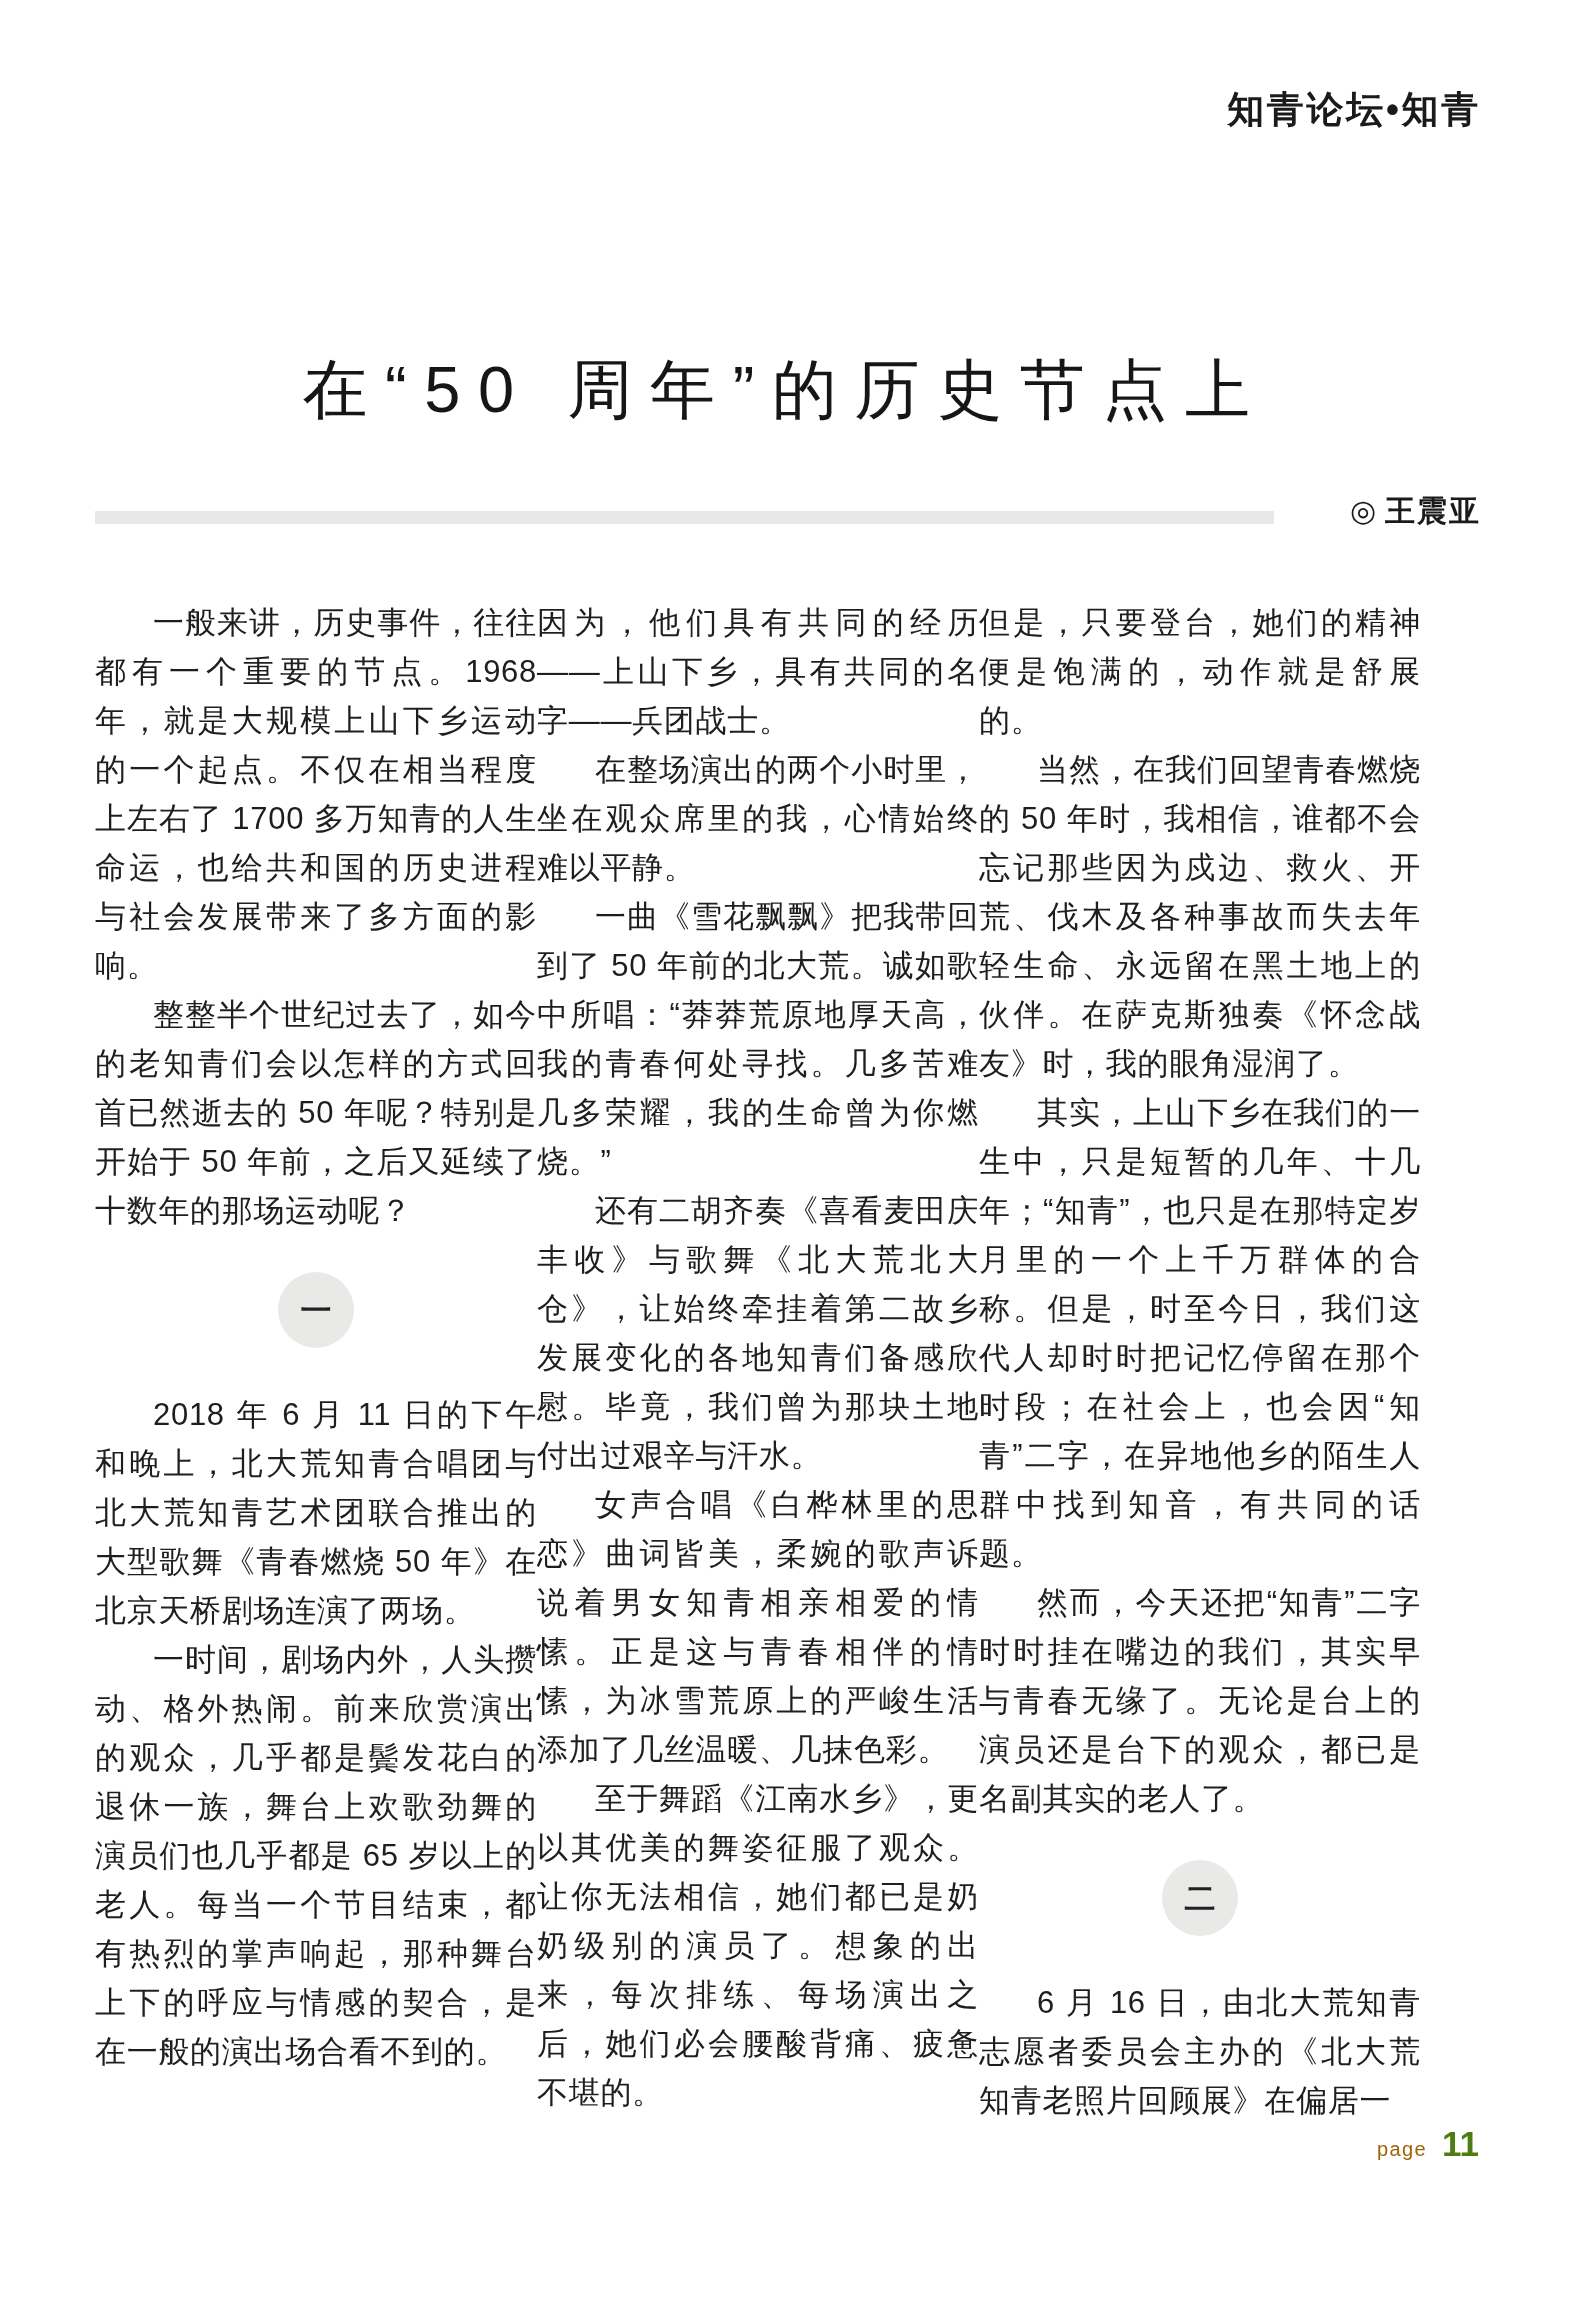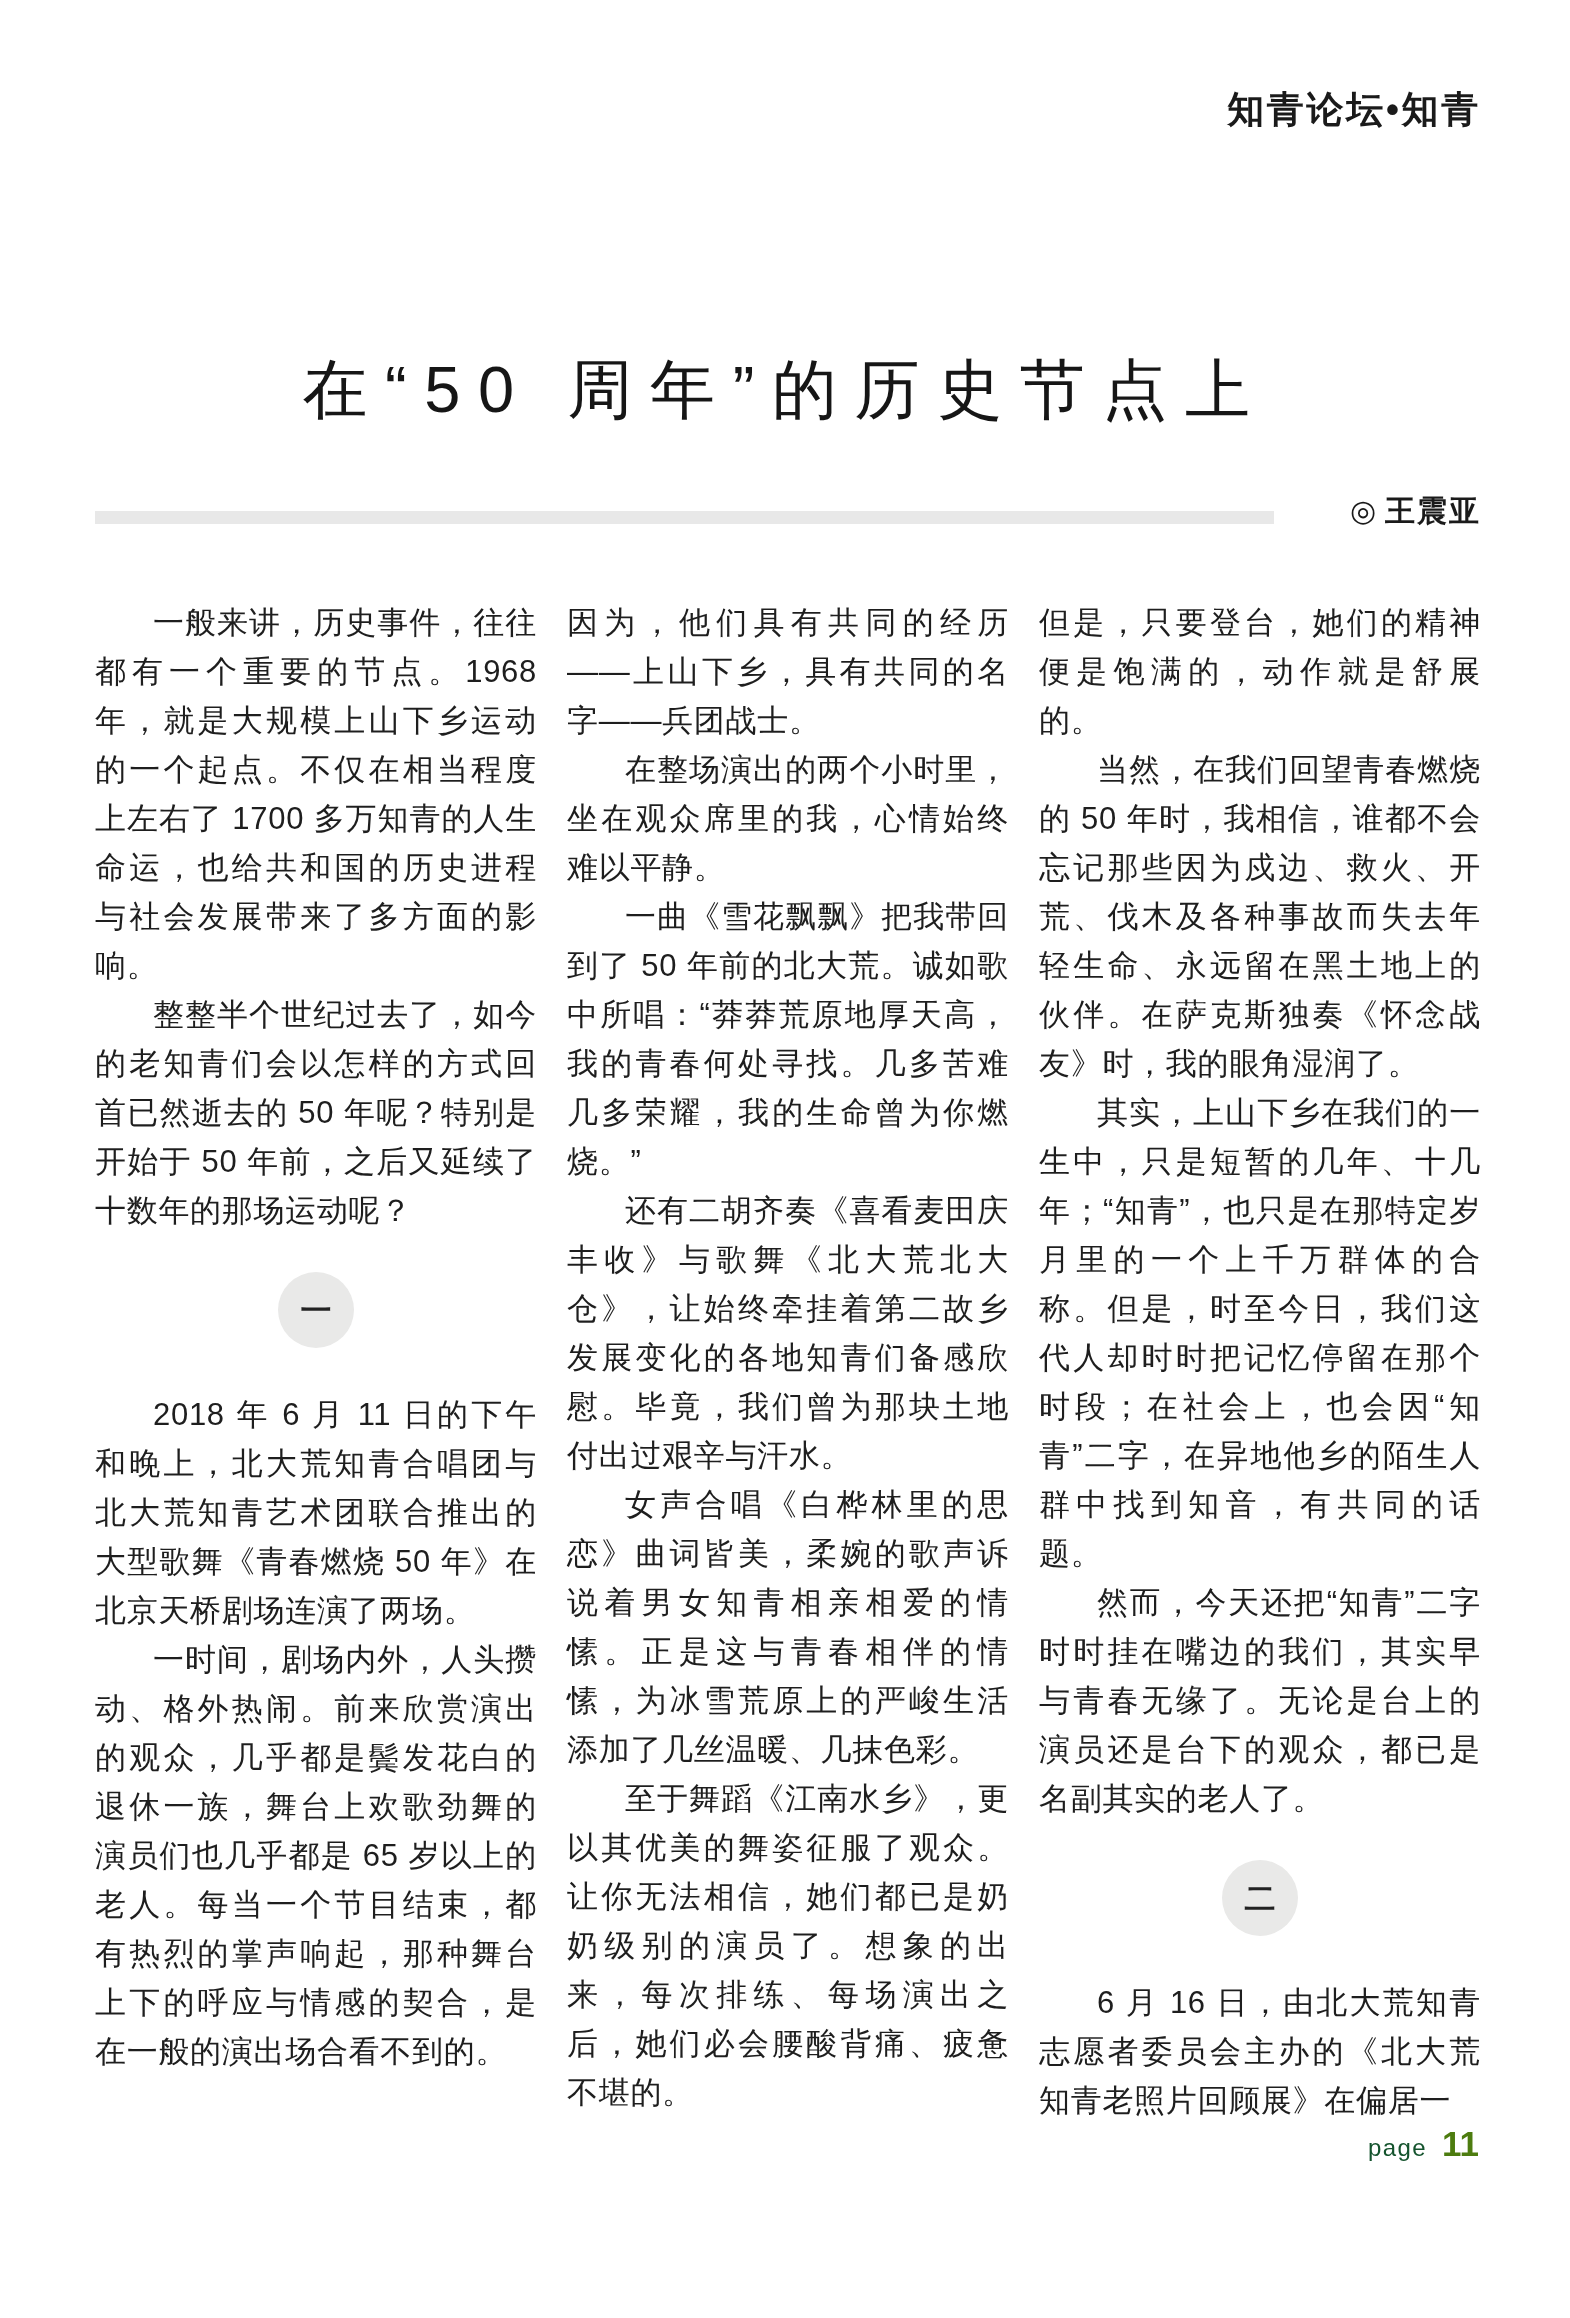--- a/index.html
+++ b/index.html
@@ -60,21 +60,20 @@
   }
   .author .author-mark { font-weight: 400; margin-right: 6.8px; }
 
   
   .columns {
     position: absolute;
     left: 95px;
     top: 598px;
     width: 1387px;
     display: flex;
-    gap: 30px;
   }
   .col { width: 442px; }
   .col p {
     margin: 0;
     font-size: 31px;
     line-height: 49px;
     text-align: justify;
     text-justify: inter-ideograph;
     letter-spacing: 0.7px;
     color: #1e1e1e;
@@ -103,22 +102,22 @@
   
   .page-footer {
     position: absolute;
     right: 91px;
     top: 2124px;
     display: flex;
     align-items: baseline;
     gap: 15px;
   }
   .page-footer .footer-label {
-    font-size: 24px;
-    color: #14532d;
+    font-size: 20px;
+    color: #a16207;
     letter-spacing: 1.4px;
   }
   .page-footer .footer-number {
     font-size: 35px;
     font-weight: 700;
     color: #4d7c0f;
   }
 </style>
 </head>
 <body>

